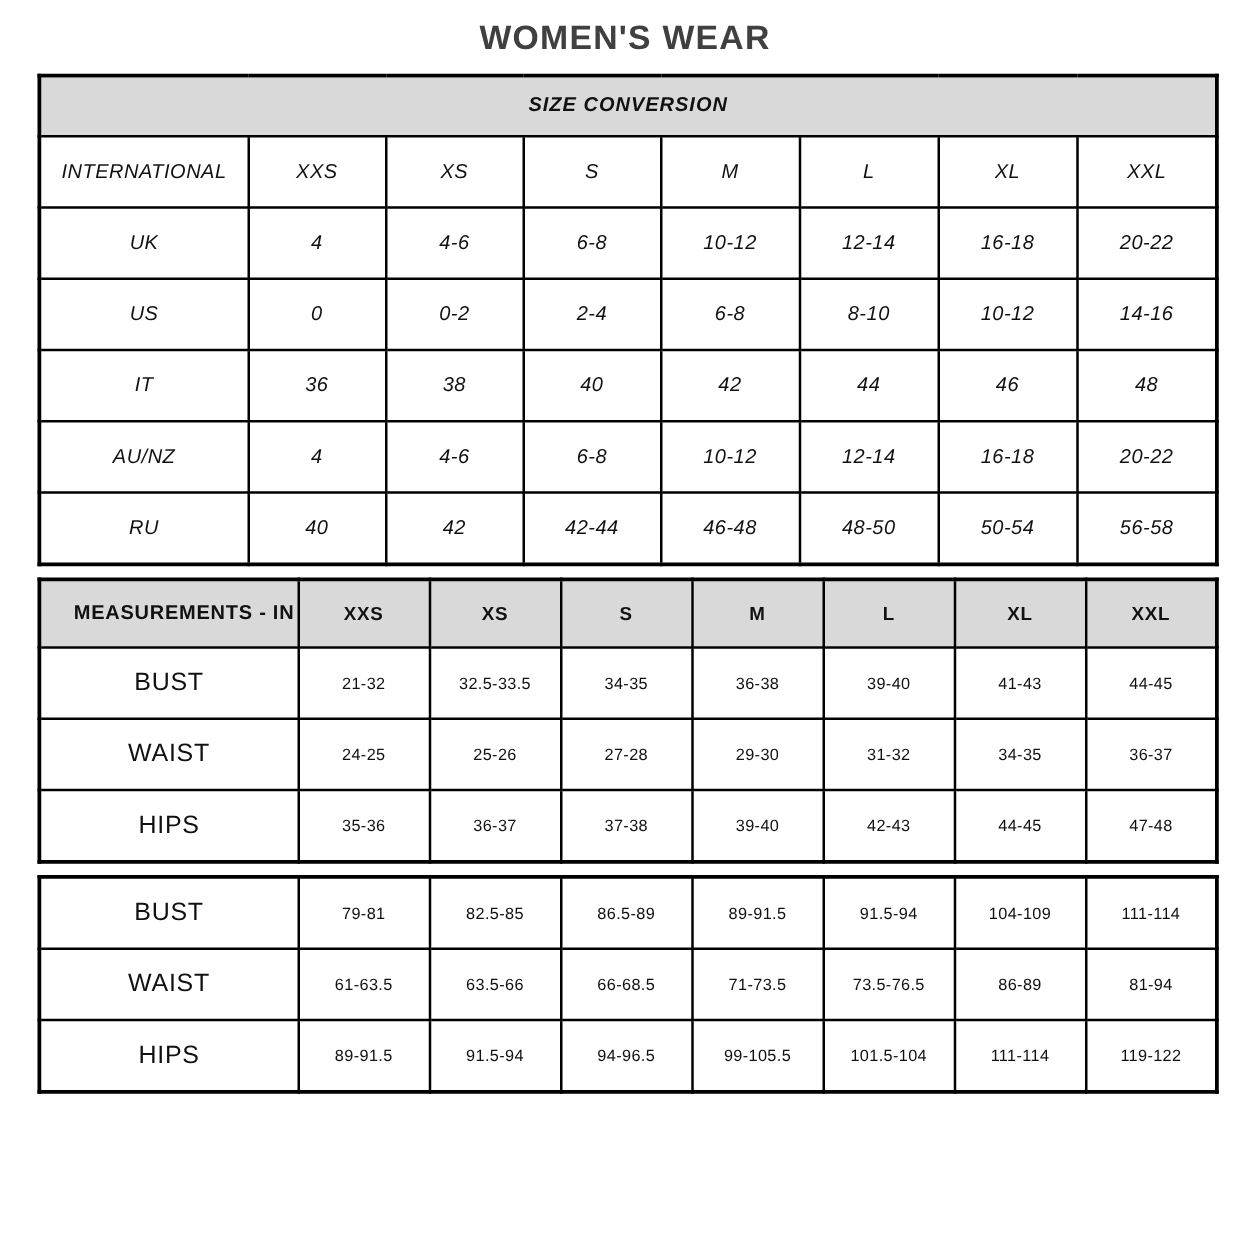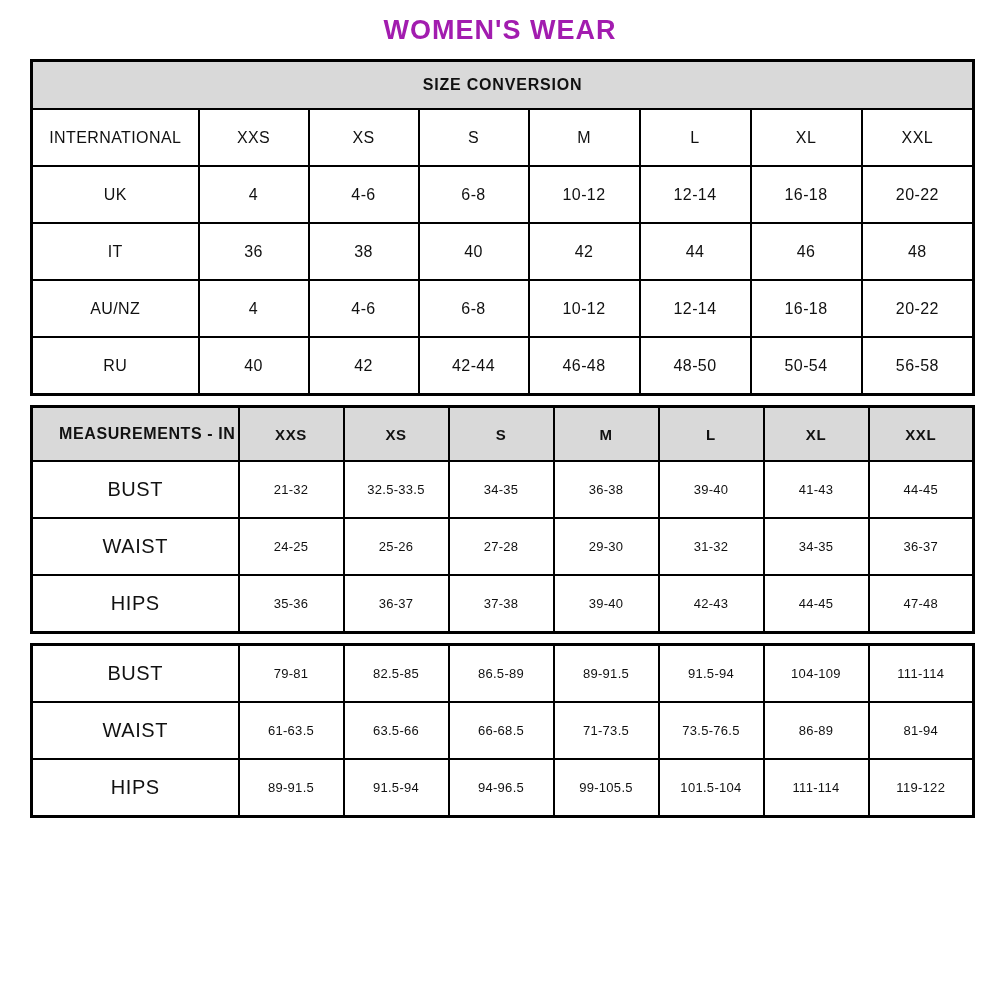--- a/index.html
+++ b/index.html
@@ -11,21 +11,21 @@
     font-family: "Liberation Sans", sans-serif;
     color: #111111;
   }
   .page-title {
     text-align: center;
     font-weight: bold;
     font-size: 27px;
     letter-spacing: 1px;
     padding: 15px 0 13px 0;
     margin: 0;
-    color: #a21caf;
+    color: #404040;
   }
   table {
     border-collapse: collapse;
     table-layout: fixed;
     width: 942px;
     margin-left: 30px;
     border: 3px solid #000000;
   }
   td {
     border: 2px solid #000000;
@@ -33,20 +33,21 @@
     vertical-align: middle;
     padding: 0 2px;
     overflow: hidden;
     background: #ffffff;
   }
   
   .t1 td {
     height: 55px;
     font-size: 16px;
     letter-spacing: 0.4px;
+    font-style: italic;
   }
   .t1 td.banner {
     height: 46px;
     background: #d9d9d9;
     font-weight: bold;
     font-size: 16px;
     letter-spacing: 0.8px;
   }
   
   .tm { margin-top: 9px; }
@@ -96,20 +97,30 @@
     <td>UK</td>
     <td>4</td>
     <td>4-6</td>
     <td>6-8</td>
     <td>10-12</td>
     <td>12-14</td>
     <td>16-18</td>
     <td>20-22</td>
   </tr>
   <tr>
+    <td>US</td>
+    <td>0</td>
+    <td>0-2</td>
+    <td>2-4</td>
+    <td>6-8</td>
+    <td>8-10</td>
+    <td>10-12</td>
+    <td>14-16</td>
+  </tr>
+  <tr>
     <td>IT</td>
     <td>36</td>
     <td>38</td>
     <td>40</td>
     <td>42</td>
     <td>44</td>
     <td>46</td>
     <td>48</td>
   </tr>
   <tr>

